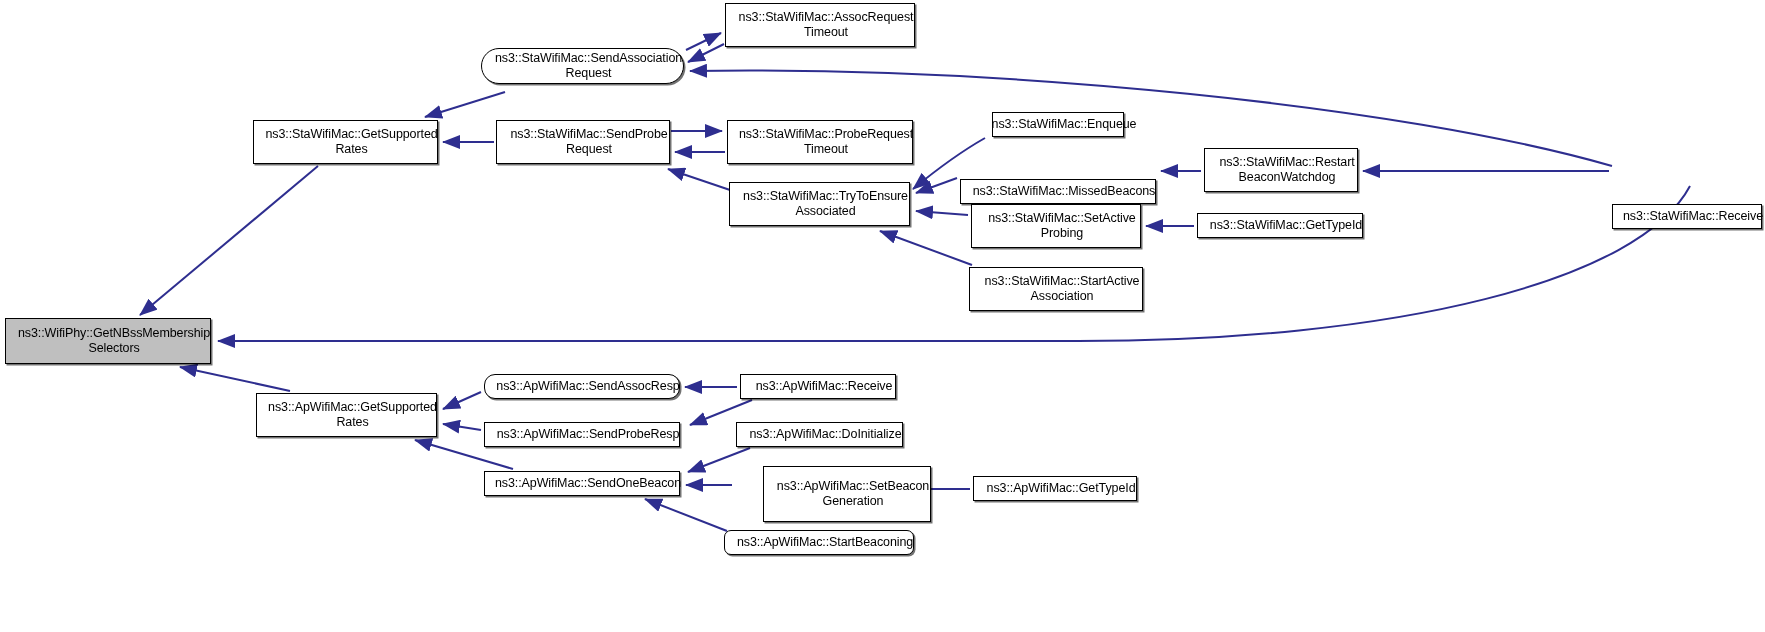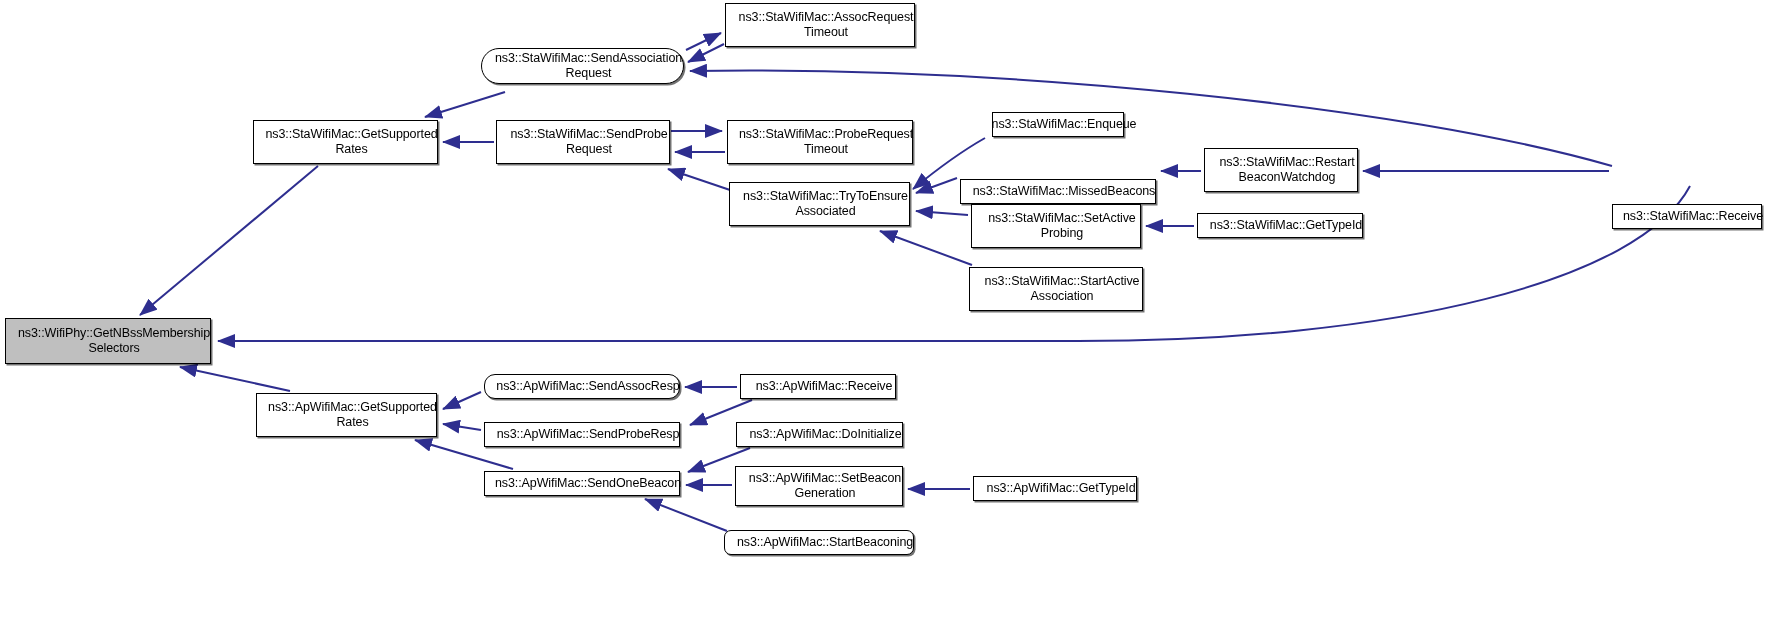--- a/index.html
+++ b/index.html
@@ -114,18 +114,18 @@
 Association</span></div>
       <div class="node highlight" style="left: 5px; top: 318px; width: 206px; height: 46px;"><span class="node-label">ns3::WifiPhy::GetNBssMembership
 Selectors</span></div>
       <div class="node" style="left: 484px; top: 374px; width: 196px; height: 25px; border-radius: 11px;"><span class="node-label">ns3::ApWifiMac::SendAssocResp</span></div>
       <div class="node" style="left: 740px; top: 374px; width: 156px; height: 25px;"><span class="node-label">ns3::ApWifiMac::Receive</span></div>
       <div class="node" style="left: 256px; top: 393px; width: 181px; height: 44px;"><span class="node-label">ns3::ApWifiMac::GetSupported
 Rates</span></div>
       <div class="node" style="left: 484px; top: 422px; width: 196px; height: 25px;"><span class="node-label">ns3::ApWifiMac::SendProbeResp</span></div>
       <div class="node" style="left: 736px; top: 422px; width: 167px; height: 25px;"><span class="node-label">ns3::ApWifiMac::DoInitialize</span></div>
       <div class="node" style="left: 484px; top: 471px; width: 196px; height: 25px;"><span class="node-label">ns3::ApWifiMac::SendOneBeacon</span></div>
-      <div class="node" style="left: 735px; top: 466px; width: 168px; height: 40px;"><span class="node-label">ns3::ApWifiMac::SetBeacon
+      <div class="node" style="left: 763px; top: 466px; width: 168px; height: 56px;"><span class="node-label">ns3::ApWifiMac::SetBeacon
 Generation</span></div>
       <div class="node" style="left: 973px; top: 476px; width: 164px; height: 25px;"><span class="node-label">ns3::ApWifiMac::GetTypeId</span></div>
       <div class="node" style="left: 724px; top: 530px; width: 190px; height: 25px; border-radius: 7px;"><span class="node-label">ns3::ApWifiMac::StartBeaconing</span></div>
     </div>
 </div>
 
 </body></html>

